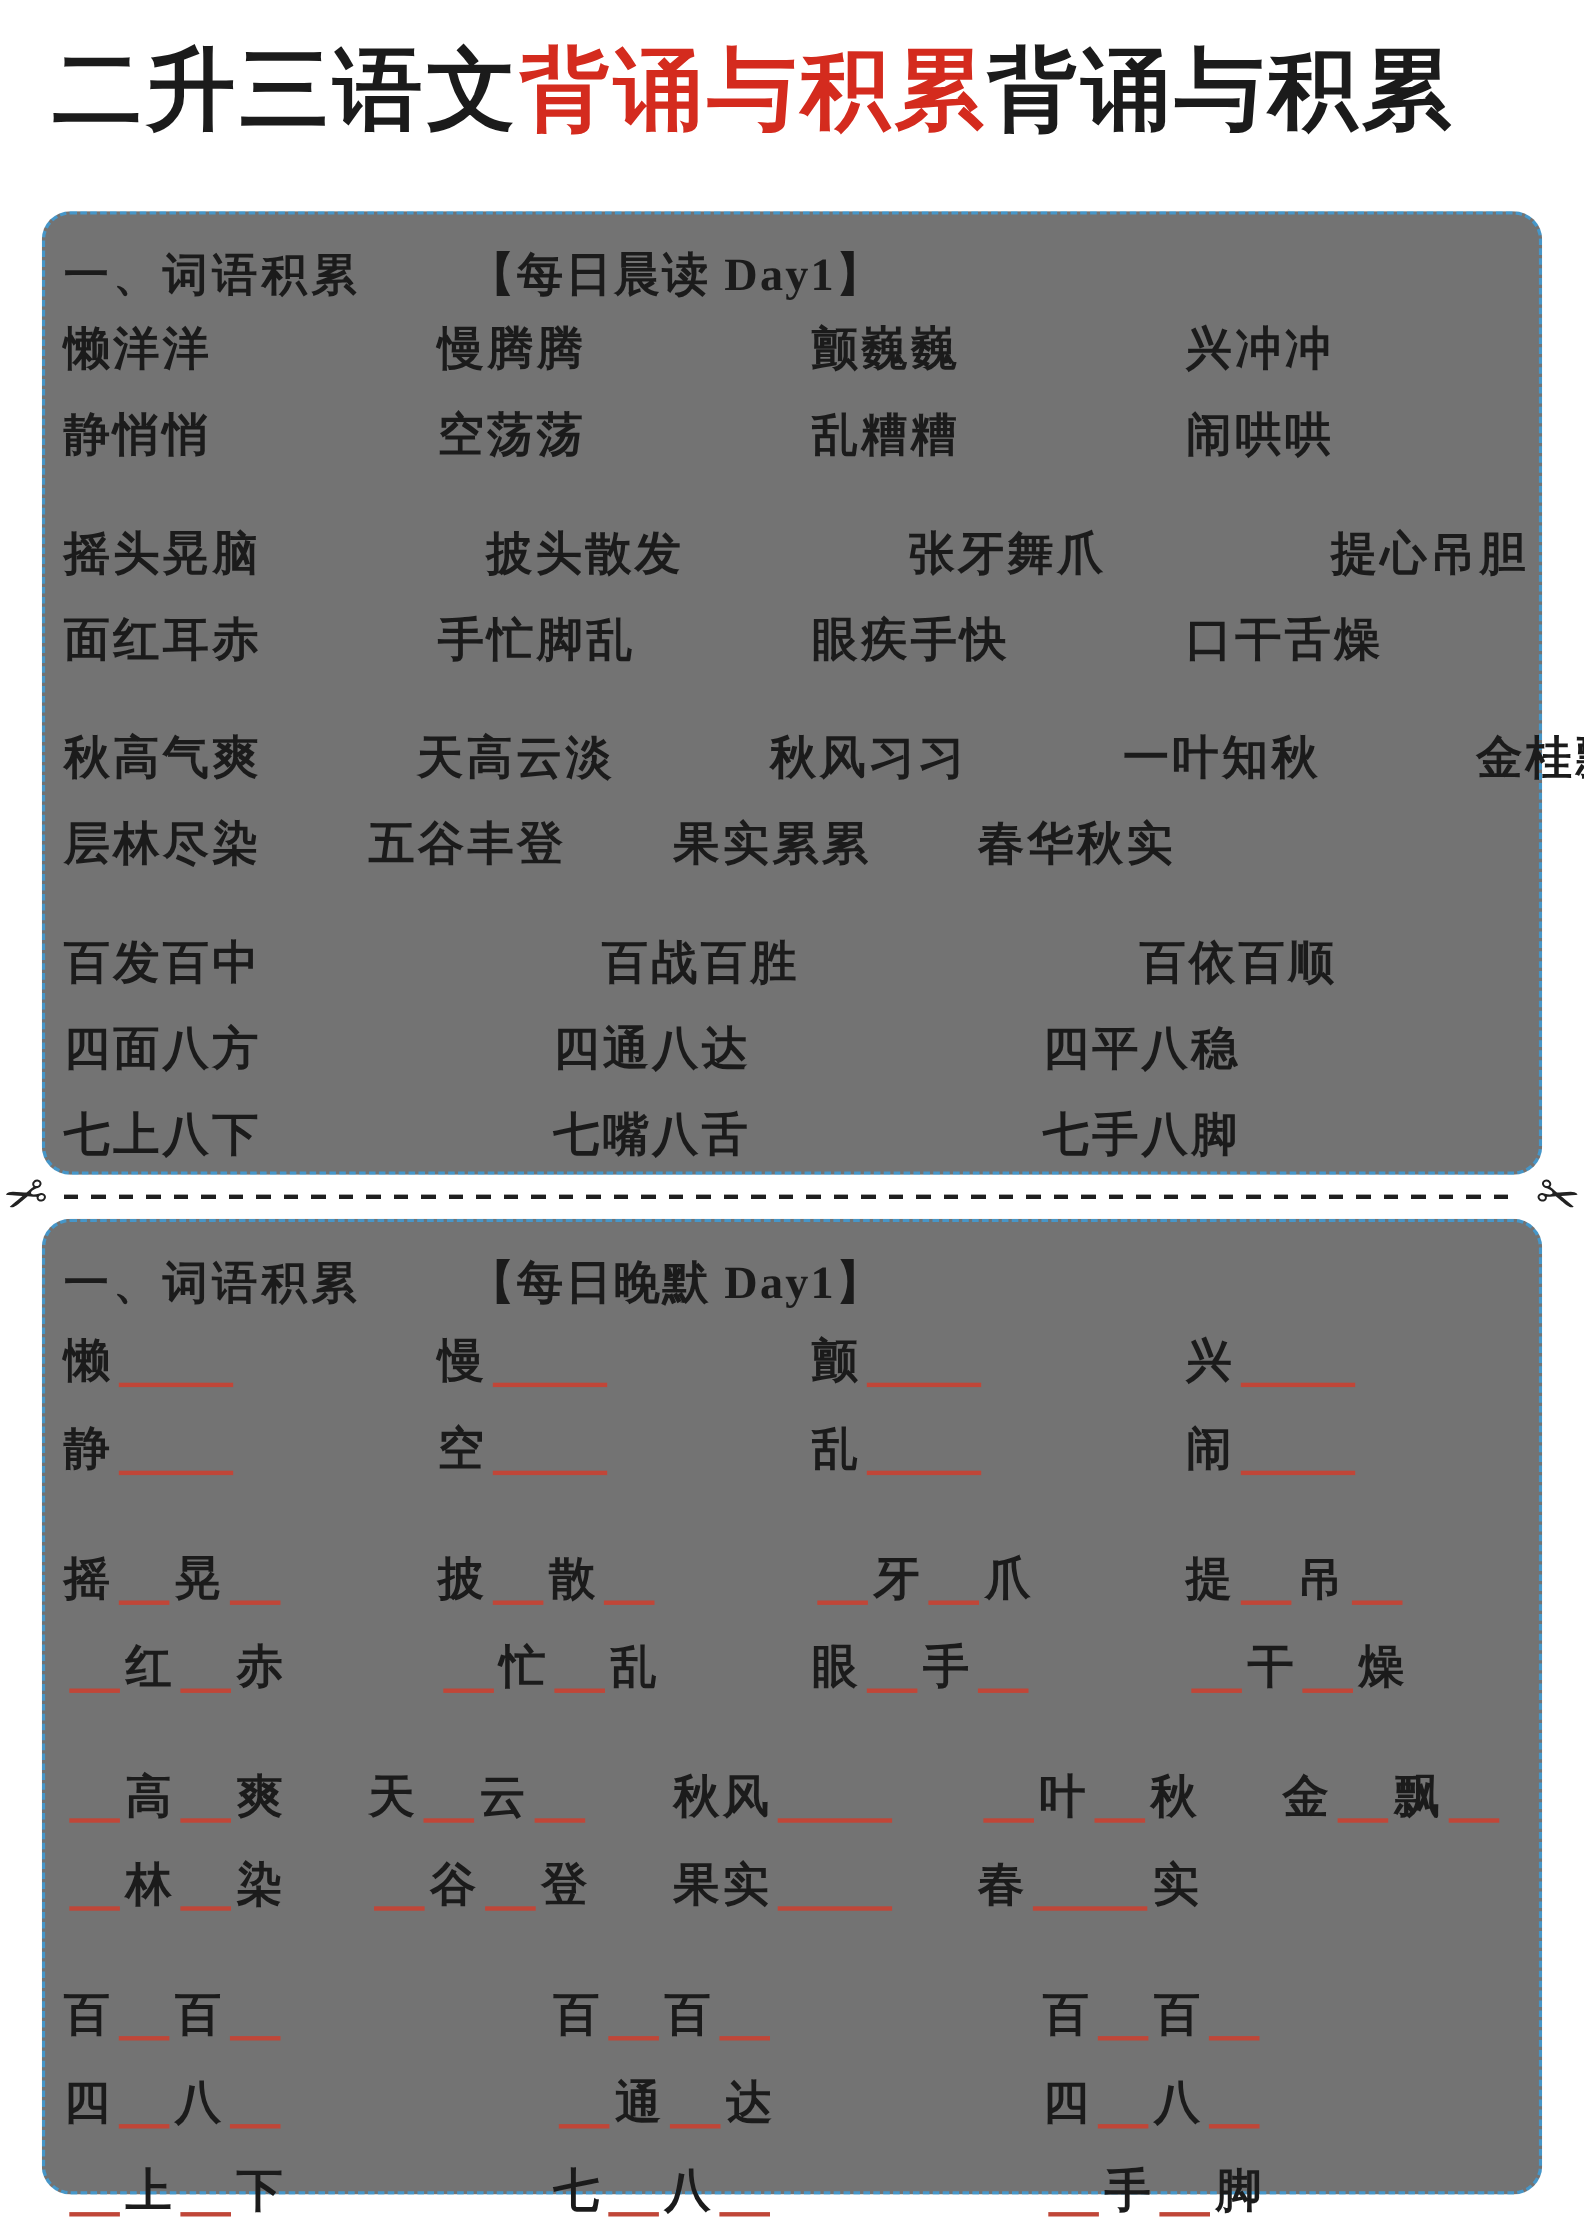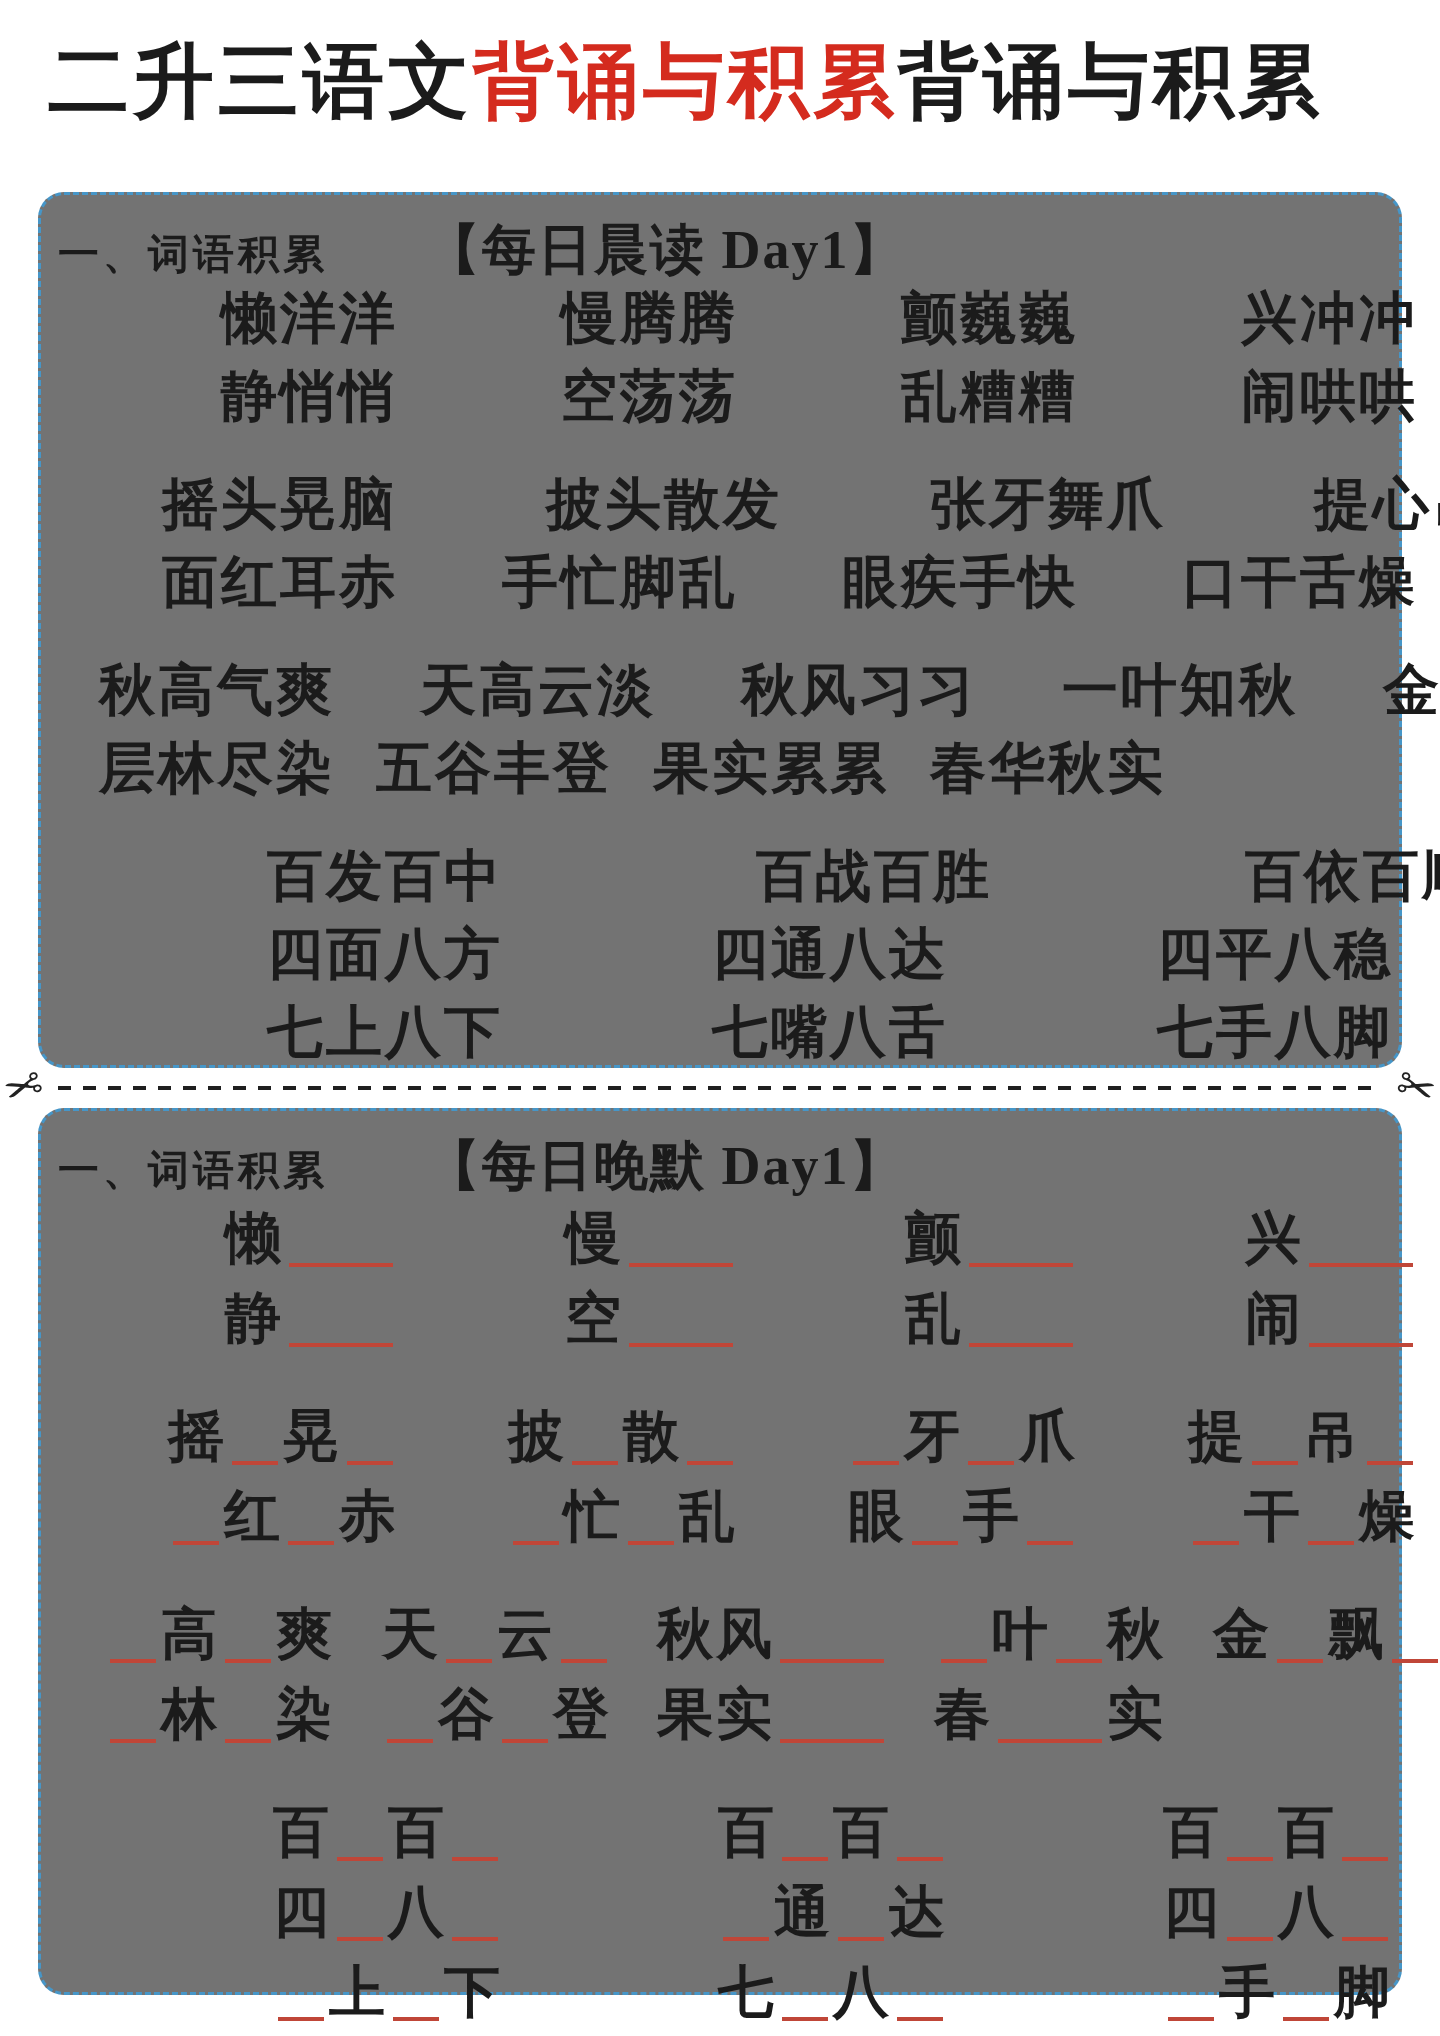--- a/index.html
+++ b/index.html
@@ -23,22 +23,22 @@
   .title .red{color:var(--title-red);}
   .box{
     position:absolute;left:38px;width:1364px;
     border:3px dashed var(--box-blue);border-radius:26px;
     padding:28px 6px 0 17px;background:#737373;
   }
   .box.sec-morning{top:192px;height:876px;}
   .box.sec-evening{top:1108px;height:887px;}
   .sec-header{display:flex;align-items:baseline;font-weight:bold;height:54px;line-height:54px;}
   .sec-heading{flex:none;width:368px;font-size:41px;letter-spacing:4px;}
-  .day-label{flex:none;font-size:54px;letter-spacing:2px;}
-  .row{display:flex;font-size:56px;font-weight:bold;letter-spacing:3px;text-align:right;}
+  .day-label{flex:none;font-size:42px;letter-spacing:2px;}
+  .row{display:flex;font-size:42px;font-weight:bold;letter-spacing:3px;}
   .sec-morning .row{line-height:54px;height:54px;}
   .sec-evening .row{line-height:58px;height:58px;}
   .row .cell{flex:none;white-space:nowrap;}
   .row.cols4 .cell{width:340px;}
   .row.cols5 .cell{width:277px;}
   .row.cols3 .cell{width:445px;font-family:Liberation Serif, serif;}
   .sec-morning .gap-first{margin-top:14px;}
   .sec-morning .gap-tight{margin-top:24px;}
   .sec-morning .gap-group{margin-top:54px;gap:44px;}
   .sec-evening .gap-first{margin-top:16px;}

